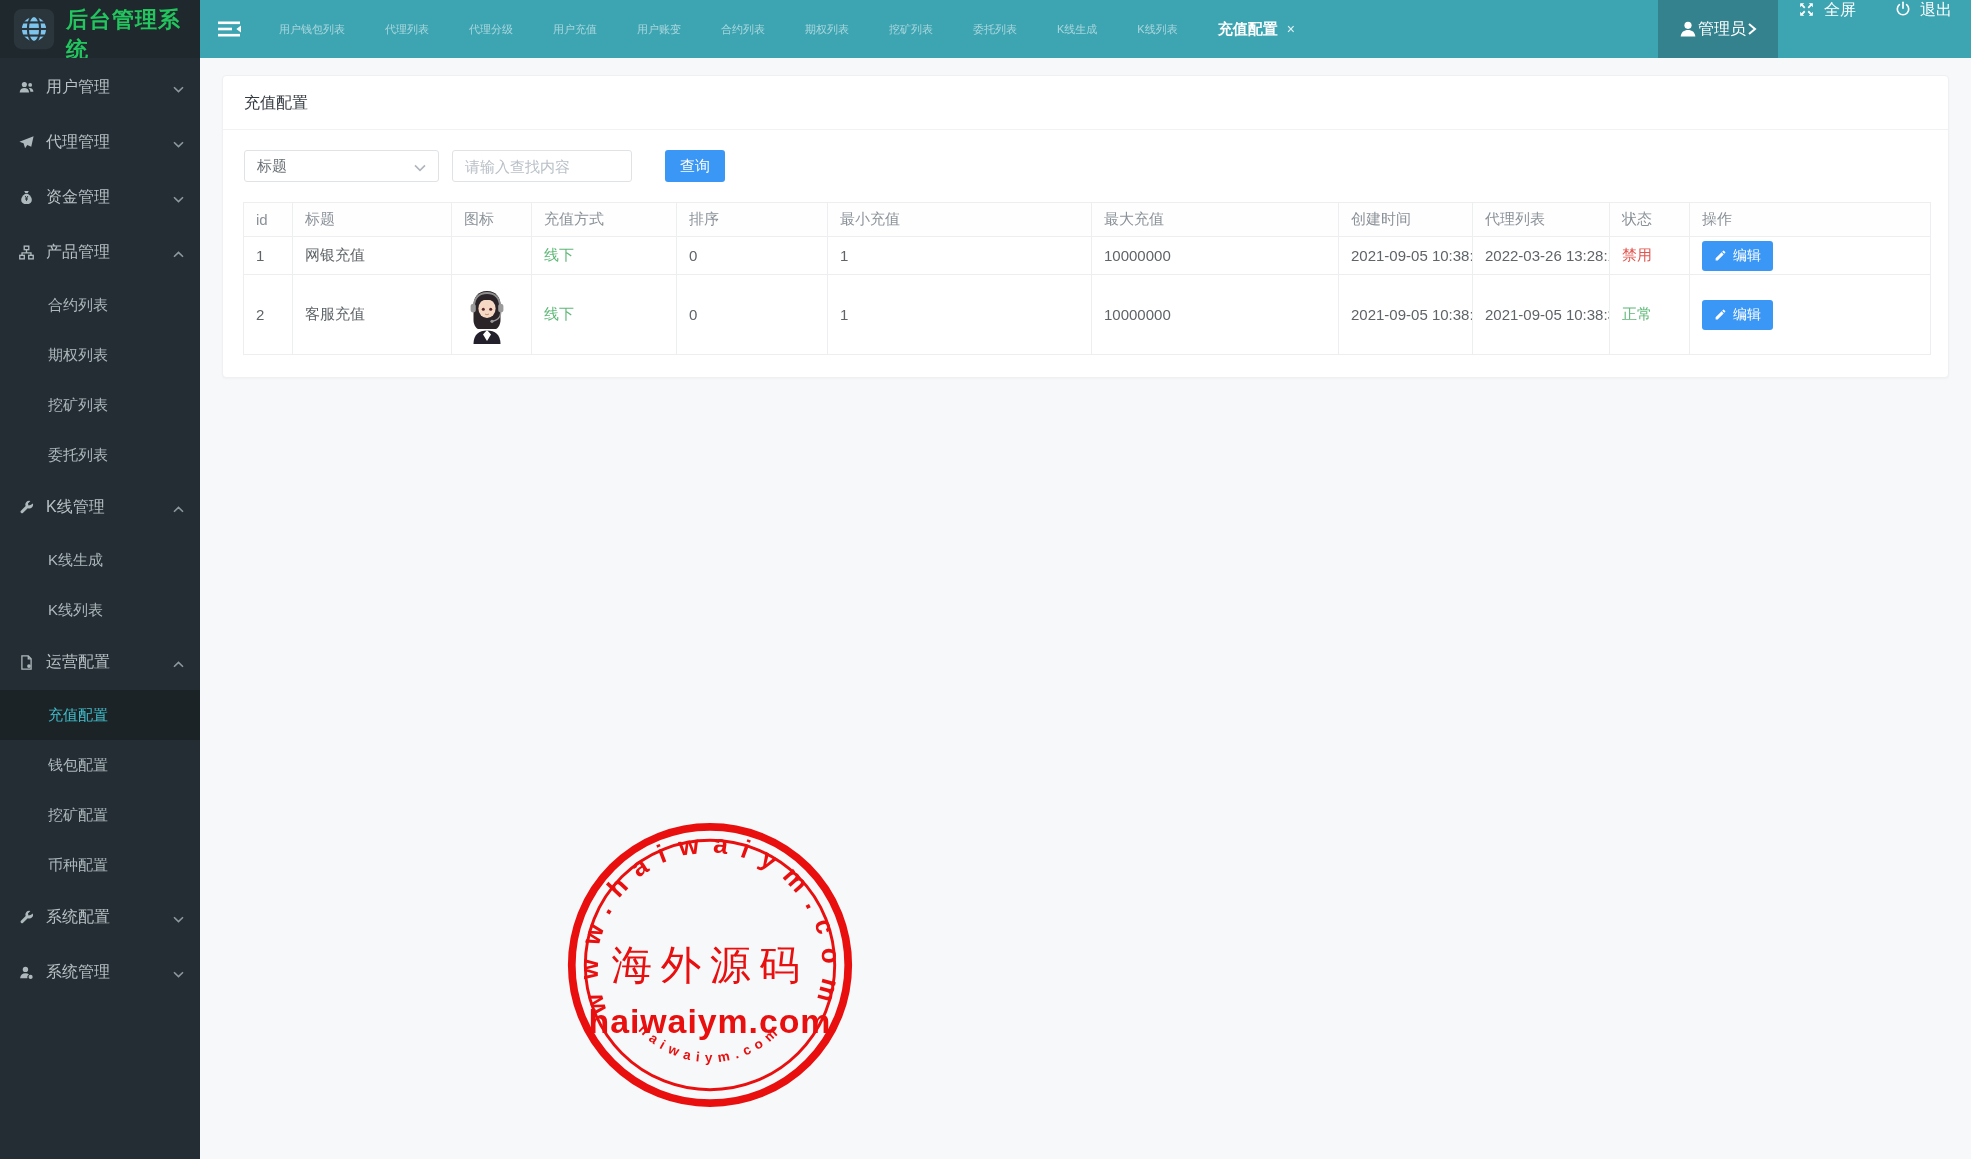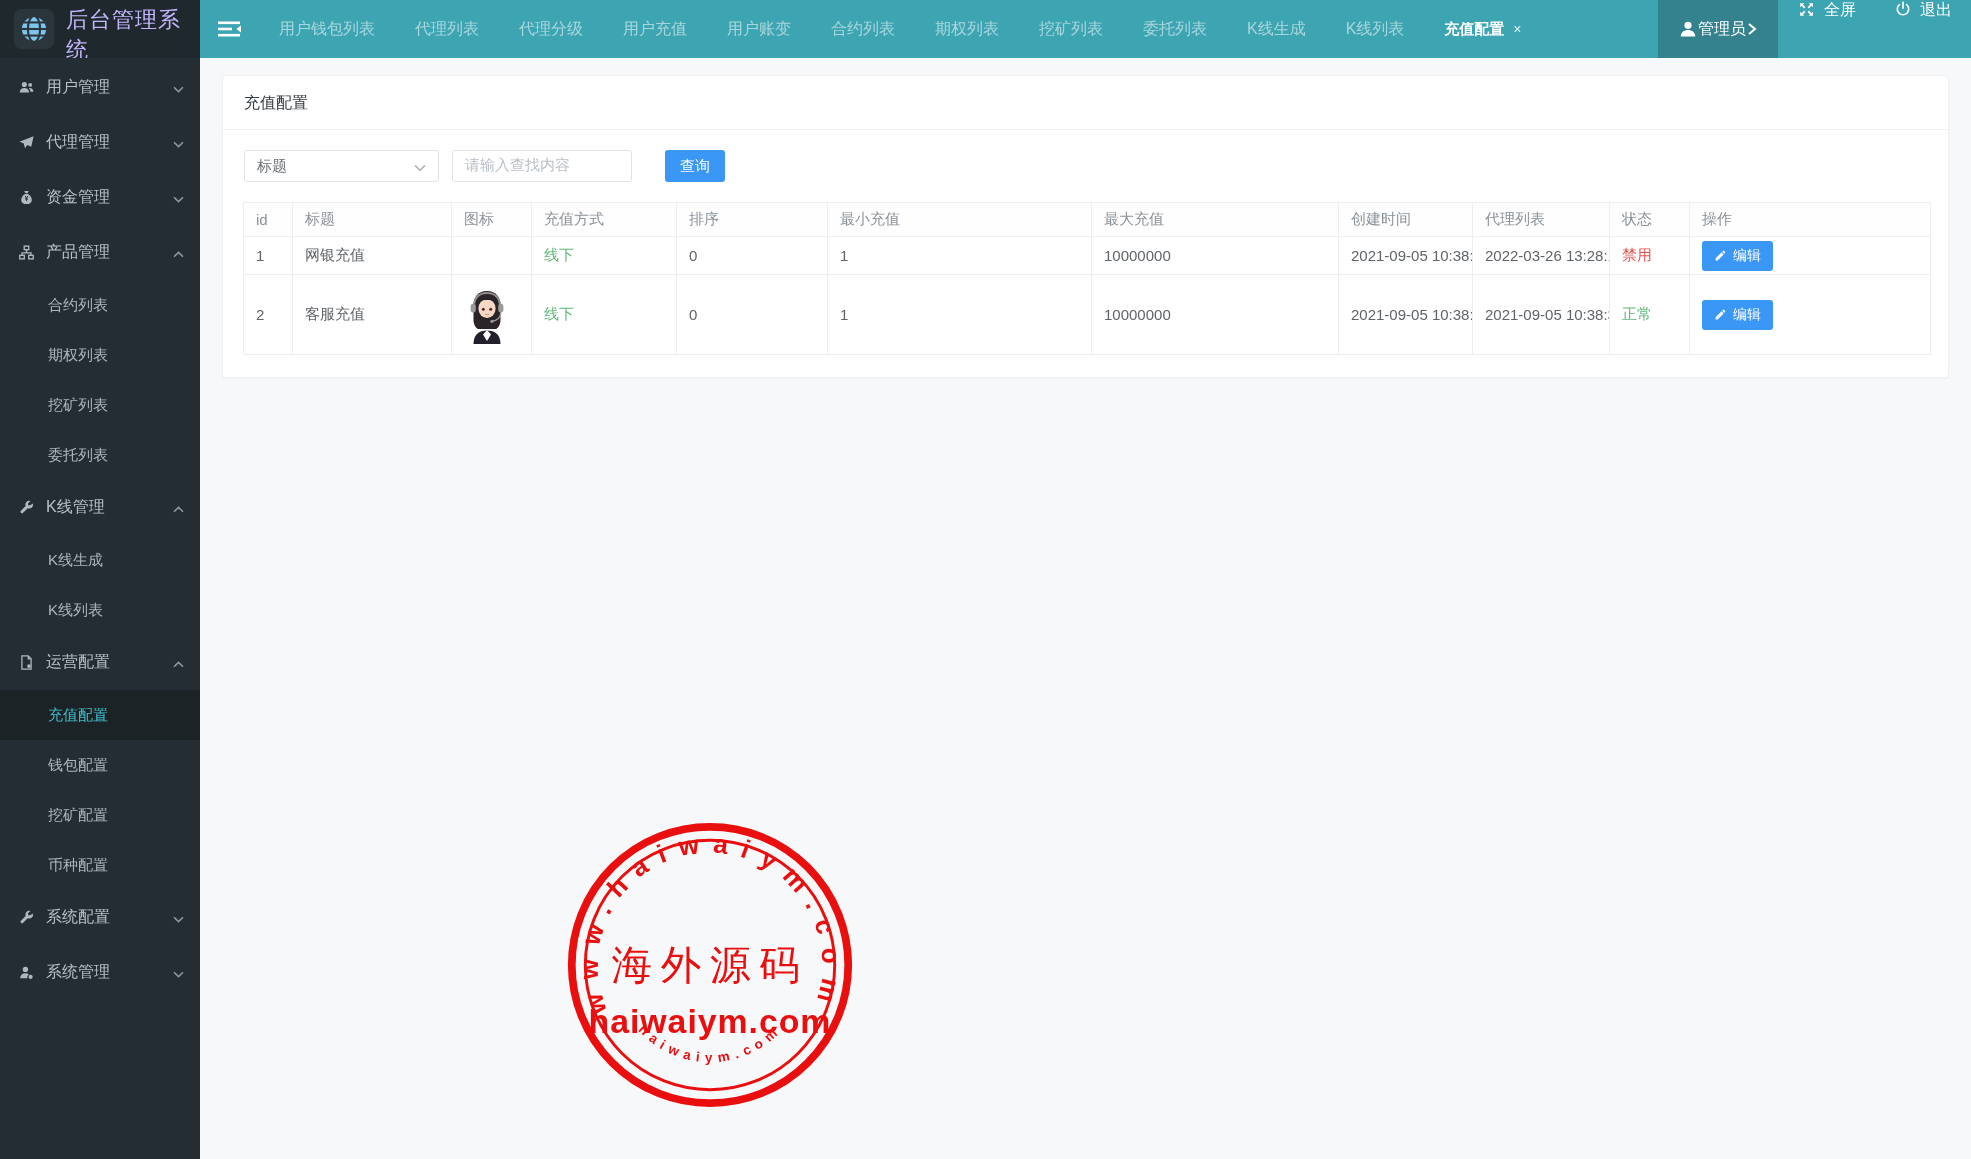--- a/index.html
+++ b/index.html
@@ -2,46 +2,46 @@
 <html><head>
 <meta charset="utf-8">
 <style>
   * { margin:0; padding:0; box-sizing:border-box; }
   html,body { width:1971px; height:1159px; overflow:hidden; }
   body { font-family:"Liberation Sans", sans-serif; background:#fff; position:relative; }
 
   
   .topbar { display:flex; height:58px; width:100%; }
   .logo-area { width:200px; min-width:200px; background:#1f282d; display:flex; align-items:center; gap:11px; padding-left:13px; }
-  .logo-title { color:#c4b5fd; font-size:22px; font-weight:normal; letter-spacing:1px;margin-top:12px; }
+  .logo-title { color:#22c55e; font-size:22px; font-weight:bold; letter-spacing:1px;margin-top:12px; }
   .topnav { flex:1; background:#3da4b2; display:flex; align-items:center; color:#fff; }
   .menu-toggle { margin:0 6px 0 16px; display:flex; align-items:center; cursor:pointer; }
   .tabs { display:flex; align-items:center; margin-left:10px; }
-  .tab { margin:16px 20px; font-size:16px; color:rgba(255,255,255,.55); white-space:nowrap; cursor:pointer; }
+  .tab { margin:16px 20px; font-size:11px; color:rgba(255,255,255,.55); white-space:nowrap; cursor:pointer; }
   .tab-active { margin:0 20px; display:flex; align-items:center; gap:9px; color:#fff; font-size:15px; font-weight:bold; white-space:nowrap; cursor:pointer; }
   .tab-close { font-weight:normal; font-size:14px; color:rgba(255,255,255,.85); cursor:pointer; }
   .topnav-right { margin-left:auto; display:flex; align-items:stretch; height:100%; }
   .admin-block { background:#35828f; display:flex; align-items:center; padding:0 20px; font-size:16px; cursor:pointer; }
   .top-btn { display:flex; align-items:flex-start; gap:8px; padding:0 19px; font-size:16px; cursor:pointer; }
 
   
   .sidebar { position:absolute; left:0; top:58px; width:200px; bottom:0; background:#232d33; padding-top:2px; }
   .side-item { height:55px; display:flex; align-items:center; gap:11px; padding:0 16px 0 18px; color:#b7c1c5; font-size:16px; cursor:pointer; }
   .side-item .chev { margin-left:auto; }
   .side-sub { height:50px; display:flex; align-items:center; padding-left:48px; color:#adb8bd; font-size:15px; cursor:pointer; }
   .side-sub.active { background:#1b2327; color:#41bdca; }
 
   
   .main { position:absolute; left:200px; top:58px; right:0; bottom:0; background:#f6f8f9; }
   .card { margin:17px 22px; background:#fff; border:1px solid #eef0f2; border-radius:4px; box-shadow:0 1px 2px rgba(0,0,0,.03); }
   .card-title { padding:17px 21px 15px; font-size:16px; color:#333a40; border-bottom:1px solid #f0f2f4; }
   .filter-row { display:flex; align-items:center; gap:13px; padding:20px 21px 12px; }
   .field-select { width:195px; height:32px; border:1px solid #e0e3e6; border-radius:3px; background:#fff; display:flex; align-items:center; padding:0 12px; color:#6a7075; font-size:15px; cursor:pointer; }
   .field-select .chev { margin-left:auto; }
-  .search-input { width:180px; height:32px; border:1px solid #e0e3e6; border-radius:3px; padding:0 12px; font-size:15px; color:#333; outline:none;font-family:Liberation Mono, monospace; }
+  .search-input { width:180px; height:32px; border:1px solid #e0e3e6; border-radius:3px; padding:0 12px; font-size:15px; color:#333; outline:none; }
   .search-input::placeholder { color:#b9c0c7; }
   .btn-query { height:32px; padding:0 15px; border:none; border-radius:3px; background:#3b97f6; color:#fff; font-size:15px; cursor:pointer; font-family:"Liberation Sans", sans-serif;margin-left:20px; }
 
   .table-wrap { padding:8px 20px 22px; }
   table { width:100%; border-collapse:collapse; table-layout:fixed; }
   th, td { border:1px solid #eceef0; padding:0 12px; text-align:left; overflow:hidden; white-space:nowrap; }
   th { height:34px; font-size:15px; font-weight:normal; color:#8a9299; background:#fffefe; }
   td { font-size:15px; color:#5f6468; }
   tr.row-1 td { height:38px; }
   tr.row-2 td { height:80px; }

